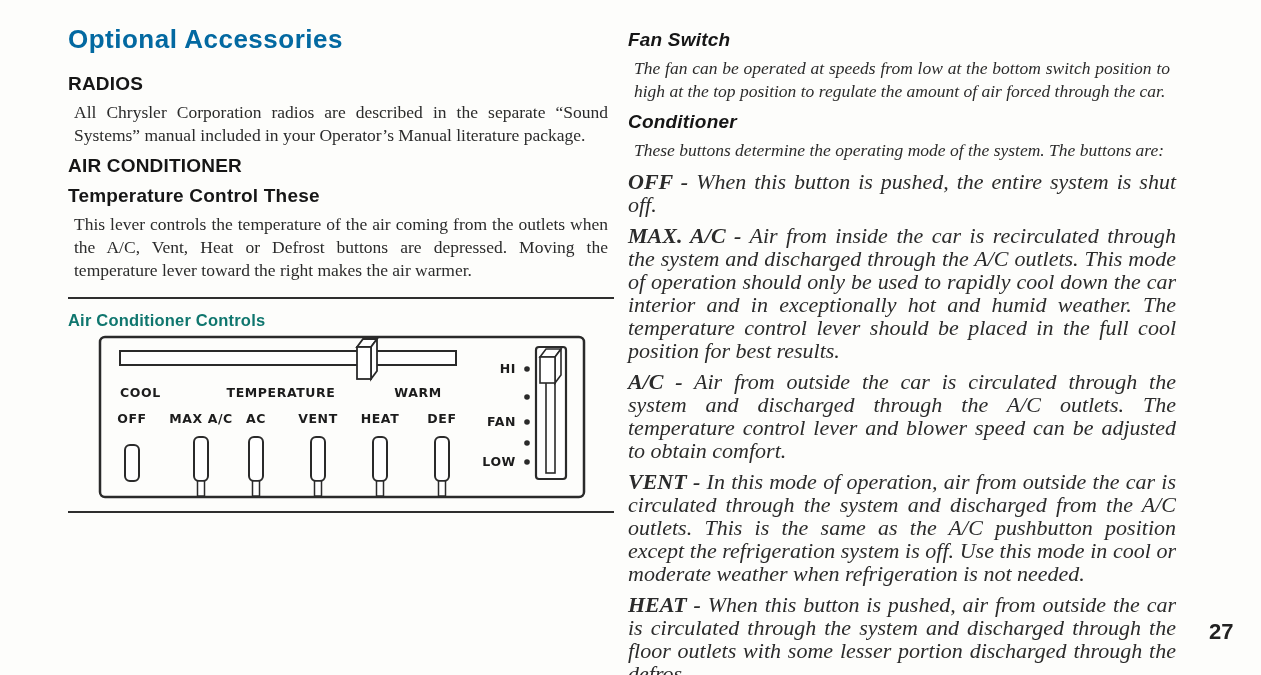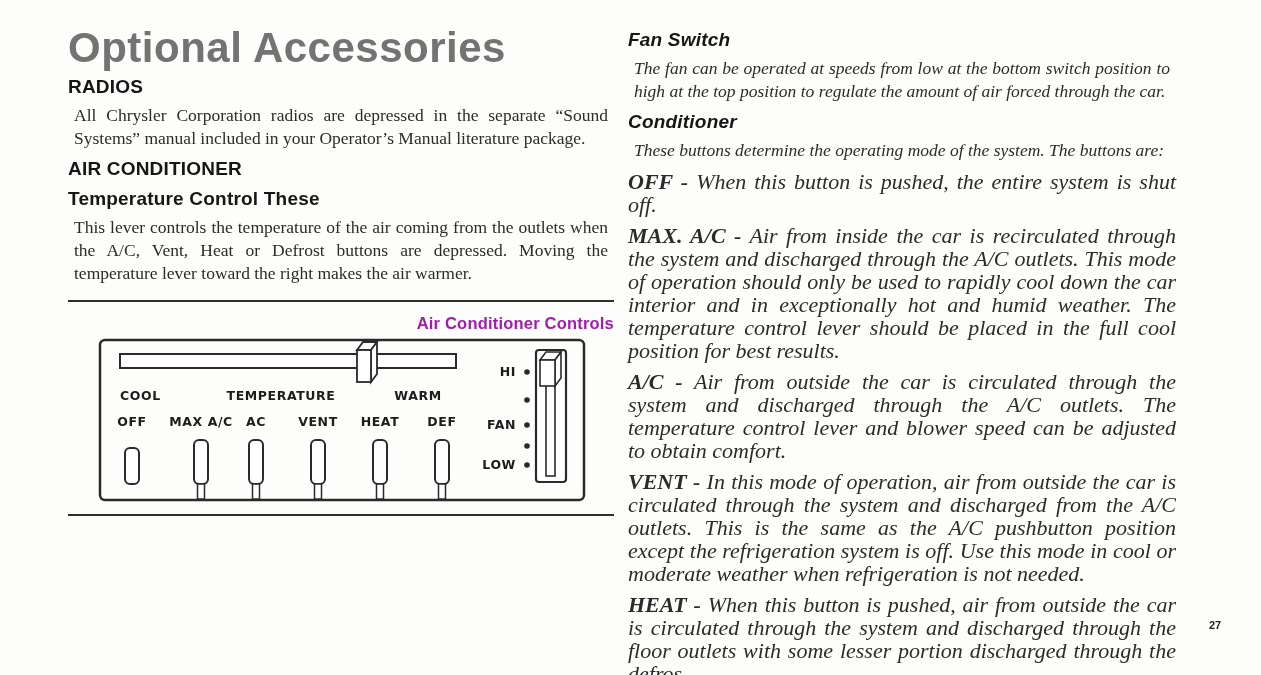--- a/index.html
+++ b/index.html
@@ -9,67 +9,67 @@
     background:#fdfdfb;
     font-family:"Liberation Serif", serif;
     color:#2b2b2b;
     overflow:hidden;
   }
   .col-left{position:absolute;left:68px;top:26px;width:546px;}
   .col-right{position:absolute;left:628px;top:30px;width:548px;font-style:italic;}
 
   h1.doc-title{
     font-family:"Liberation Sans", sans-serif;
-    font-weight:700;font-size:42px;line-height:1.05;
-    color:#737373;margin:0 0 7px;letter-spacing:.5px;
+    font-weight:700;font-size:26px;line-height:1.05;
+    color:#0369a1;margin:0 0 21px;letter-spacing:.5px;
   }
   h2.sect{
     font-family:"Liberation Sans", sans-serif;
     font-weight:700;font-size:19px;line-height:1.1;
     color:#161616;margin:9px 0 3px;letter-spacing:.2px;
   }
   h2.first{margin-top:0;}
   p.body{
     margin:6px;font-size:17.5px;line-height:23px;text-align:justify;
   }
   p.item{margin:8px 0 0;font-size:22px;line-height:23px;text-align:justify;}
   strong.lead{font-weight:700;}
 
   .rule{border-top:2.5px solid #2e2e2e;height:0;margin:15px 0 0;}
   .rule2{border-top:2.5px solid #2e2e2e;height:0;margin:4px 0 0;}
 
   .fig-caption{
     font-family:"Liberation Sans", sans-serif;
-    font-weight:700;font-size:16.5px;color:#a21caf;
-    margin:12px 0 5px;letter-spacing:.2px;text-align:right;
+    font-weight:700;font-size:16.5px;color:#0f766e;
+    margin:12px 0 5px;letter-spacing:.2px;
   }
 
   svg.fig{display:block;}
   svg.fig .ln{stroke:#2a2a2a;fill:none;}
   svg.fig .wh{stroke:#2a2a2a;fill:#ffffff;}
   svg.fig text{
     font-family:"DejaVu Sans", sans-serif;
     font-weight:700;font-size:12.5px;fill:#1c1c1c;letter-spacing:.6px;
   }
   .page-num{
     position:absolute;left:1209px;top:619px;
     font-family:"Liberation Sans", sans-serif;
-    font-weight:700;font-size:11px;color:#222;text-align:right;
+    font-weight:700;font-size:22px;color:#222;text-align:right;
   }
 </style>
 </head>
 <body>
 
 <div class="page">
 
   <div class="col-left">
     <h1 class="doc-title">Optional Accessories</h1>
 
     <h2 class="sect first">RADIOS</h2>
-    <p class="body">All Chrysler Corporation radios are depressed in the separate “Sound Systems” manual included in your Operator’s Manual literature package.</p>
+    <p class="body">All Chrysler Corporation radios are described in the separate “Sound Systems” manual included in your Operator’s Manual literature package.</p>
 
     <h2 class="sect">AIR CONDITIONER</h2>
 
     <h2 class="sect">Temperature Control These</h2>
     <p class="body">This lever controls the temperature of the air coming from the outlets when the A/C, Vent, Heat or Defrost buttons are depressed. Moving the temperature lever toward the right makes the air warmer.</p>
 
     <div class="rule"></div>
 
     <div class="fig-caption">Air Conditioner Controls</div>
 

